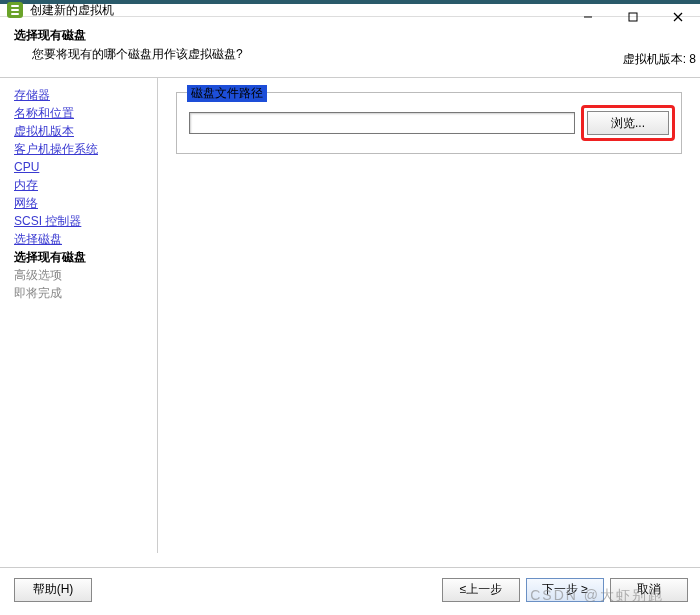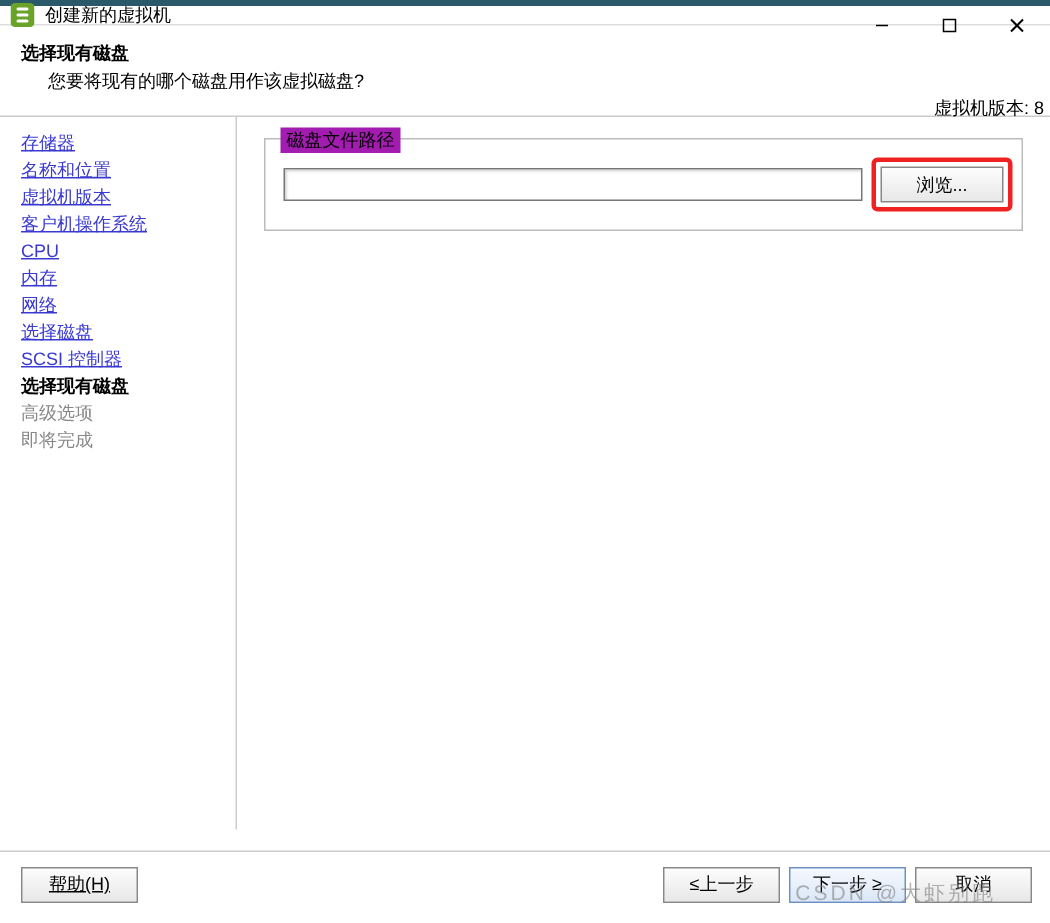--- a/index.html
+++ b/index.html
@@ -64,21 +64,21 @@
       font-size: 12px;
     }
     .header .sub-title {
       font-size: 12px;
       padding-left: 18px;
       padding-top: 2px;
     }
     .header .version {
       position: absolute;
       right: 4px;
-      top: 47px;
+      top: 34px;
       font-size: 12px;
     }
 
     
     .body {
       display: flex;
       height: calc(100% - 30px - 62px - 44px - 4px);
     }
     .sidebar {
       width: 158px;
@@ -110,21 +110,21 @@
     }
     .fieldset {
       border: 1px solid #bbb;
       padding: 18px 12px 18px 12px;
       position: relative;
     }
     .fieldset .legend {
       position: absolute;
       top: -8px;
       left: 10px;
-      background: #a21caf;
+      background: #1d4ed8;
       padding: 0 4px;
       font-size: 12px;
     }
     .field-row {
       display: flex;
       align-items: center;
       gap: 12px;
     }
     .path-input {
       flex: 1;
@@ -176,21 +176,20 @@
       min-width: 78px;
       background: linear-gradient(#fdfdfd, #e7e7e7);
       border: 1px solid #888;
       font-size: 12px;
       cursor: pointer;
       margin-left: 6px;
       padding: 0 8px;
     }
     .footer button.help {
       margin-left: 0;
-      text-decoration: underline;
     }
     .footer button.next {
       background: linear-gradient(#f5f9ff, #dbe7f7);
       border: 1px solid #6a90c4;
     }
 
     .watermark {
       position: absolute;
       right: 36px;
       bottom: 10px;
@@ -241,22 +240,22 @@
 
 <div class="body">
   <div class="sidebar">
     <span class="link">存储器</span>
     <span class="link">名称和位置</span>
     <span class="link">虚拟机版本</span>
     <span class="link">客户机操作系统</span>
     <span class="link">CPU</span>
     <span class="link">内存</span>
     <span class="link">网络</span>
+    <span class="link">SCSI 控制器</span>
     <span class="link">选择磁盘</span>
-    <span class="link">SCSI 控制器</span>
     <span class="link current">选择现有磁盘</span>
     <span class="link disabled">高级选项</span>
     <span class="link disabled">即将完成</span>
   </div>
 
   <div class="content">
     <div class="fieldset">
       <div class="legend">磁盘文件路径</div>
       <div class="field-row">
         <input type="text" class="path-input" value="" style="">

